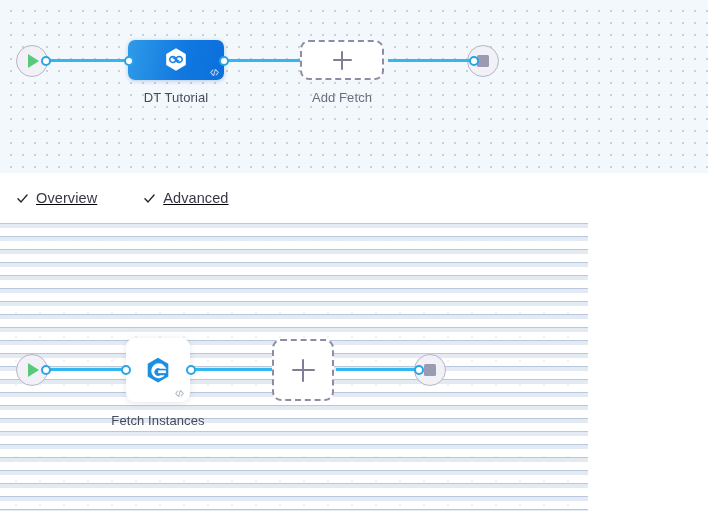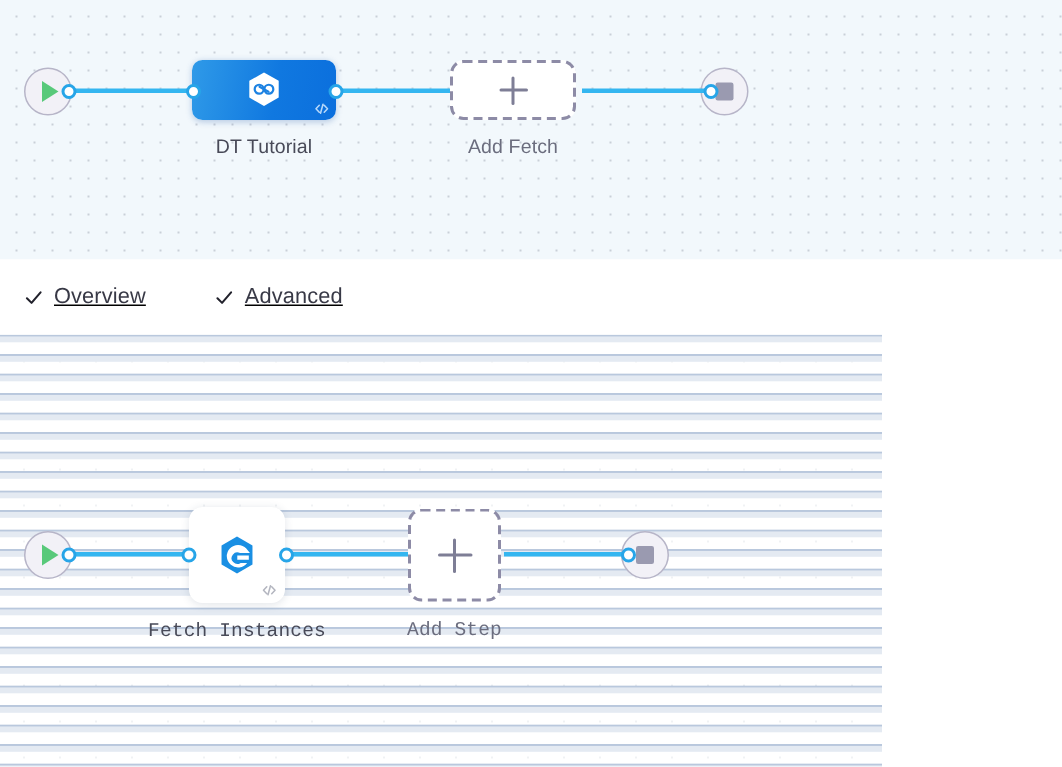--- a/index.html
+++ b/index.html
@@ -40,21 +40,20 @@
     width: 588px;
     height: 288px;
     background-color: #ffffff;
     background-image:
       repeating-linear-gradient(to bottom,
         #b9c8dd 0px, #b9c8dd 5px, transparent 5px, transparent 13px),
       radial-gradient(circle, #d8dde3 0.9px, transparent 1px);
     background-size: 24px 13px, 24px 24px;
     background-position: 12px 0px, 4px 6px;
     overflow: hidden;
-    font-family: Liberation Mono, monospace;
   }
   .step-canvas::before {
     content: "";
     position: absolute;
     left: 0; top: 0; right: 0; bottom: 0;
     background-image: repeating-linear-gradient(to bottom,
         rgba(255,255,255,0) 0px, rgba(255,255,255,0) 1px,
         rgba(255,255,255,0.62) 1px, rgba(255,255,255,0.62) 13px);
     background-size: 100% 13px;
     pointer-events: none;
@@ -335,21 +334,20 @@
         <path d="M5.6 4.6 L2.4 8 L5.6 11.4 M10.4 4.6 L13.6 8 L10.4 11.4 M9.2 3.6 L6.8 12.4" fill="none" stroke="#767a8c" stroke-width="1.5" stroke-linecap="round" stroke-linejoin="round"></path>
       </svg>
     </div>
     <div class="port" style="left:121px; top:142px;"></div>
     <div class="port" style="left:186px; top:142px;"></div>
     <div class="node-label" style="left:88px; top:190px; width:140px;">Fetch Instances</div>
 
     <div class="add-box add-step-box" style="left:272px; top:116px;">
       <div class="plus"></div>
     </div>
-    <div class="node-label muted" style="left:243px; top:189px; width:120px;">Add Step</div>
 
     <div class="port" style="left:414px; top:142px;"></div>
     <div class="terminal" style="left:414px; top:131px;">
       <div class="stop-sq"></div>
     </div>
   </div>
 
 </div>
 
 </body></html>

